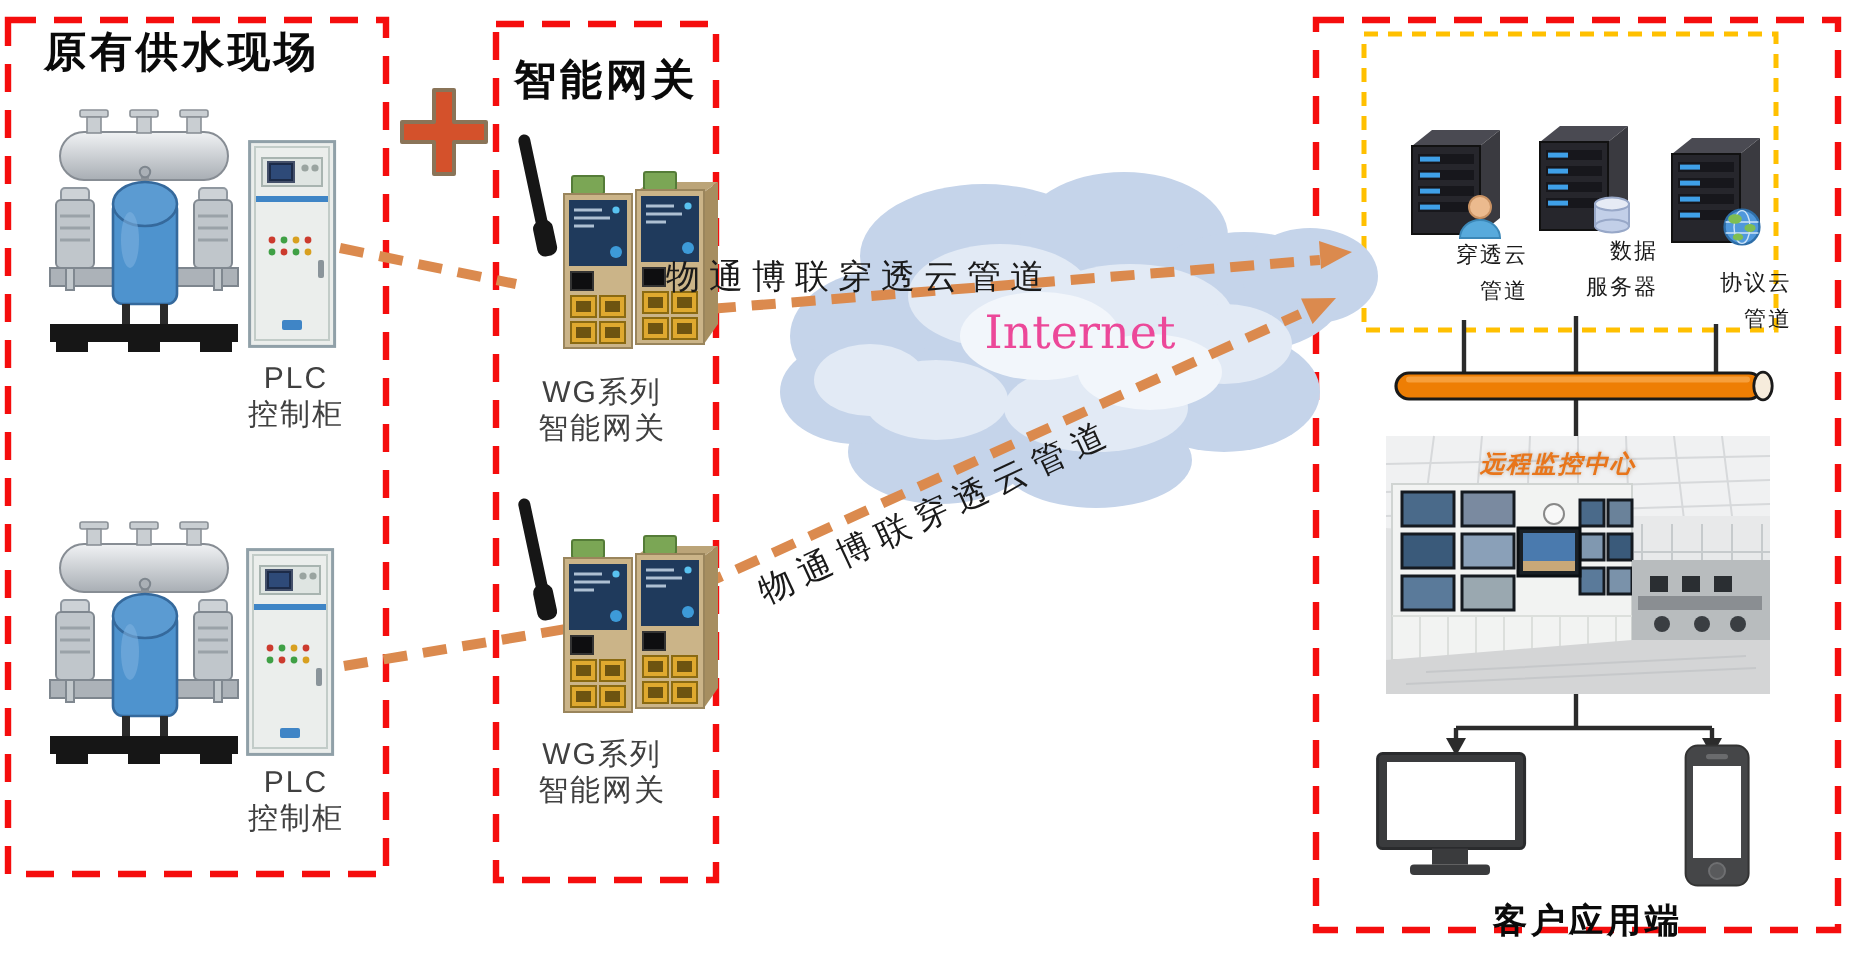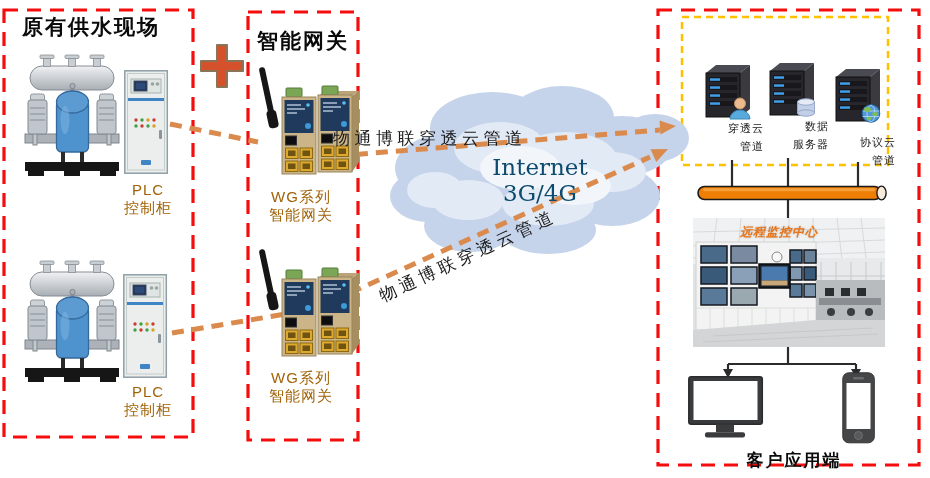--- a/index.html
+++ b/index.html
@@ -4,24 +4,24 @@
 <style>
   html,body{margin:0;padding:0;background:#fff;}
   #canvas{
     position:relative;width:930px;height:478px;background:#ffffff;overflow:hidden;
     font-family:"Liberation Sans","DejaVu Sans",sans-serif;color:#111;
   }
   .abs{position:absolute;}
   svg{display:block;overflow:visible;}
   .title{font-weight:700;color:#0a0a0a;letter-spacing:2px;font-size:21px;line-height:24px;white-space:nowrap;}
   .title-center{text-align:center;}
-  .dev-label{font-size:15px;line-height:17.5px;text-align:center;color:#a16207;letter-spacing:1px;}
+  .dev-label{font-size:15px;line-height:17.5px;text-align:center;color:#404040;letter-spacing:1px;}
   .srv-label{font-size:11px;line-height:18px;text-align:right;color:#1a1a1a;letter-spacing:1px;}
   .pipe-text{font-size:17px;color:#1a1a1a;letter-spacing:4.5px;white-space:nowrap;}
-  .serif-text{font-family:"DejaVu Serif","Liberation Serif",serif;font-size:23px;color:#0c4a6e;text-align:center;white-space:nowrap;}
+  .serif-text{font-family:"DejaVu Serif","Liberation Serif",serif;font-size:23px;color:#ec4899;text-align:center;white-space:nowrap;}
   .caption-orange{font-size:12px;font-weight:700;color:#e8751a;letter-spacing:1px;white-space:nowrap;
     text-shadow:0 0 2px rgba(120,60,0,.35);}
   .client-label{font-size:17px;font-weight:700;letter-spacing:2px;text-align:center;color:#0a0a0a;white-space:nowrap;}
 </style>
 </head>
 <body>
 
 <div id="canvas">
 
   <svg class="abs" style="left:0;top:0;" width="930" height="478" viewBox="0 0 930 478">
@@ -463,21 +463,20 @@
   <div class="abs dev-label" style="left:254px;top:369px;width:94px;">
     <div>WG系列</div>
     <div>智能网关</div>
   </div>
 
   <div class="abs pipe-text" style="left:333px;top:127px;">物通博联穿透云管道</div>
 
   <div class="abs pipe-text" style="left:371px;top:243px;width:200px;transform:rotate(-25deg);transform-origin:center;">物通博联穿透云管道</div>
 
   <div class="abs serif-text" style="left:465px;top:154px;width:150px;">Internet</div>
-  <div class="abs serif-text" style="left:465px;top:180px;width:150px;">3G/4G</div>
 
   <div class="abs srv-label" style="left:688px;top:119px;width:76px;">
     <div>穿透云</div>
     <div>管道</div>
   </div>
   <div class="abs srv-label" style="left:753px;top:117px;width:76px;">
     <div>数据</div>
     <div>服务器</div>
   </div>
   <div class="abs srv-label" style="left:820px;top:120px;width:76px;margin-top:13px;">

